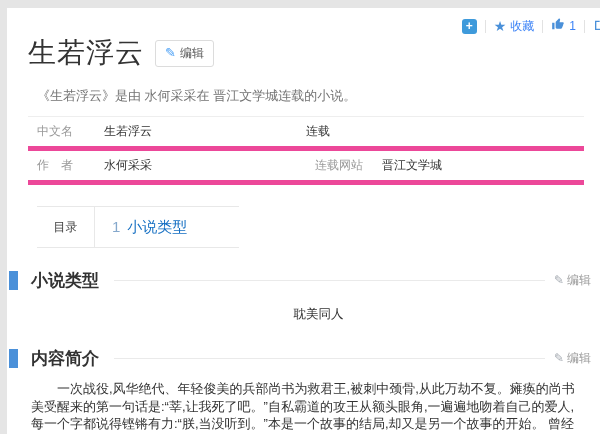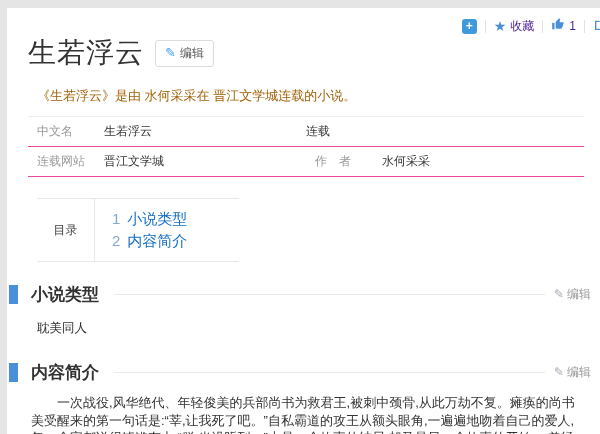--- a/index.html
+++ b/index.html
@@ -19,44 +19,44 @@
     position:absolute; top:9px; right:0;
     display:flex; align-items:center; height:18px;
   }
   .toolbar .divider { width:1px; height:13px; background:#e2e2e2; margin:0 8px; }
   .app-icon {
     width:15px; height:15px; background:#3e9adb; border-radius:3px;
     color:#fff; font-size:12px; font-weight:bold; line-height:14px;
     text-align:center; cursor:pointer;
   }
   .star-icon { color:#4a90d9; font-size:14px; line-height:15px; cursor:pointer; }
-  .tb-label { font-size:12px; color:#4c1d95; margin-left:4px; cursor:pointer; }
+  .tb-label { font-size:12px; color:#3b82f6; margin-left:4px; cursor:pointer; }
   .thumb-icon { display:inline-block; cursor:pointer; }
   .share-icon { margin-right:-9px; cursor:pointer; }
 
   
   .header { display:flex; align-items:center; margin:26px 0 0 21px; }
   .page-title { font-size:28px; color:#333; font-weight:400; letter-spacing:1px; }
   .title-btn {
     display:inline-flex; align-items:center; gap:4px;
     border:1px solid #dcdcdc; border-radius:3px; background:#fff;
     font-size:12px; color:#555; padding:4px 9px; margin-left:11px; cursor:pointer;
     font-family:inherit;
   }
   .pencil-blue { color:#459df5; font-size:13px; line-height:12px; }
 
-  .summary { margin:15px 18px 0 30px; font-size:13px; color:#a16207; }
+  .summary { margin:15px 18px 0 30px; font-size:13px; color:#737373; }
 
   
   .infobox {
     margin:11px 16px 0 21px;
     border-top:1px solid #eee;
     display:grid; grid-template-columns:1fr 1fr;
   }
-  .info-row { display:flex; align-items:flex-start; border-bottom:1px solid #ec4899; padding:6px 0; font-size:12px; }
+  .info-row { display:flex; align-items:flex-start; border-bottom:5px solid #ec4899; padding:6px 0; font-size:12px; }
   .info-label { width:76px; padding-left:9px; color:#999; white-space:pre; flex:none; }
   .info-value { color:#333; }
 
   
   .toc {
     margin:21px 0 0 30px; width:202px;
     border-top:1px solid #e8e8e8; border-bottom:1px solid #e8e8e8;
     display:flex;
   }
   .toc-title {
@@ -73,21 +73,21 @@
   .section-2 { margin-top:24px; }
   .section-header { display:flex; align-items:center; height:22px; }
   .marker { width:9px; height:19px; background:#4a90d9; margin-left:2px; flex:none; }
   .section-title { margin-left:13px; font-size:17px; font-weight:bold; color:#333; flex:none; }
   .header-line { flex:1; height:1px; background:#eaeaea; margin:0 9px 0 15px; }
   .edit-link {
     display:flex; align-items:center; gap:3px; flex:none;
     font-size:12px; color:#999; margin-right:9px; cursor:pointer;
   }
   .pencil-grey { color:#a3a9b0; font-size:12px; }
-  .content-simple { margin:15px 0 0 30px; font-size:12.5px; color:#333; }
+  .content-simple { margin:15px 0 0 30px; font-size:12.5px; color:#333;text-align:center; }
   .content-para {
     margin:11px 18px 0 24px; font-size:13px; line-height:17.5px;
     color:#333; text-indent:2em;
   }
 </style>
 </head>
 <body>
 
 <div class="page">
 
@@ -124,37 +124,34 @@
 
   <div class="infobox">
     <div class="info-row">
       <span class="info-label">中文名</span>
       <span class="info-value">生若浮云</span>
     </div>
     <div class="info-row">
       <span class="info-value">连载</span>
     </div>
     <div class="info-row">
+      <span class="info-label">作　者</span>
+      <span class="info-value">水何采采</span>
+    </div>
+    <div class="info-row">
       <span class="info-label">连载网站</span>
       <span class="info-value">晋江文学城</span>
-    </div>
-    <div class="info-row">
-      <span class="info-label">作　者</span>
-      <span class="info-value">水何采采</span>
     </div>
   </div>
 
   <div class="toc">
     <div class="toc-title">目录</div>
     <div class="toc-list">
       <div class="toc-item">
         <span class="toc-num">1</span><span class="toc-link">小说类型</span>
-      </div>
-      <div class="toc-item">
-        <span class="toc-num">2</span><span class="toc-link">内容简介</span>
       </div>
     </div>
   </div>
 
   <div class="section">
     <div class="section-header">
       <span class="marker"></span>
       <h2 class="section-title">小说类型</h2>
       <span class="header-line"></span>
       <span class="edit-link">

